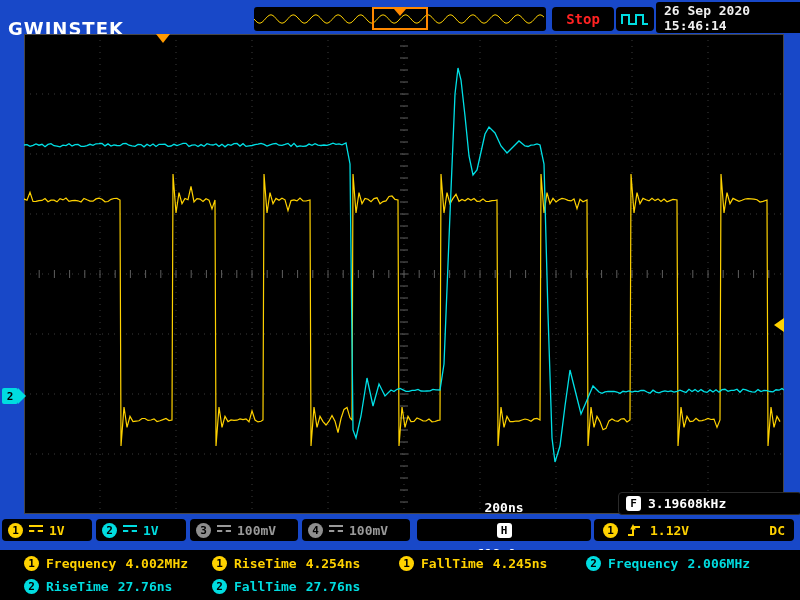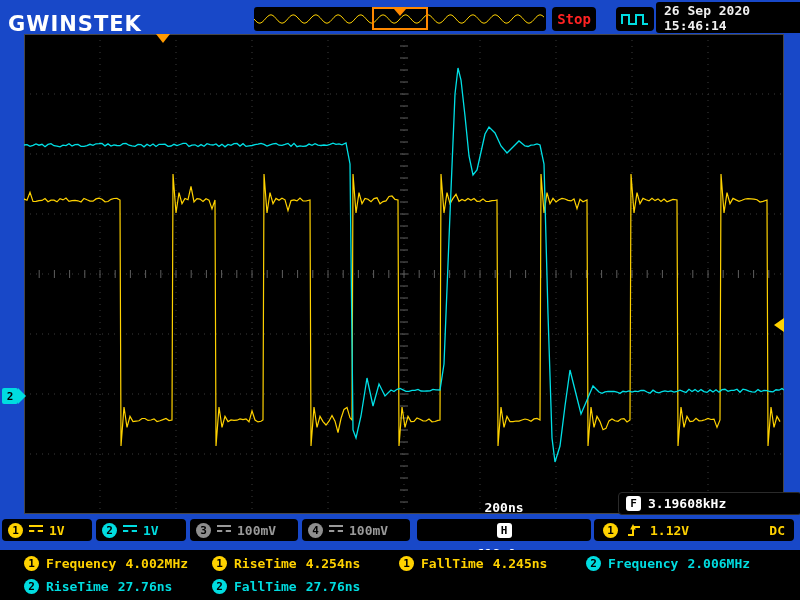--- a/index.html
+++ b/index.html
@@ -1,22 +1,22 @@
 <!DOCTYPE html>
 <html><head>
 <meta charset="utf-8">
 <style>
   html,body{margin:0;padding:0;background:#000;}
   .screen{position:relative;width:800px;height:600px;background:#1848c8;overflow:hidden;
           font-family:"DejaVu Sans Mono", monospace;}
   
-  .logo{position:absolute;left:8px;top:12px;color:#fff;font-family:"DejaVu Sans",sans-serif;
-        font-weight:800;font-size:21px;letter-spacing:1px;}
+  .logo{position:absolute;left:8px;top:18px;color:#fff;font-family:"DejaVu Sans",sans-serif;
+        font-weight:800;font-size:18px;letter-spacing:1px;}
   .preview{position:absolute;left:254px;top:7px;width:292px;height:24px;background:#000;border-radius:3px;}
-  .stopbox{position:absolute;left:552px;top:7px;width:44px;height:24px;background:#000;border-radius:4px;
+  .stopbox{position:absolute;left:552px;top:7px;width:62px;height:24px;background:#000;border-radius:4px;
            color:#ff2222;font-weight:bold;font-size:14px;display:flex;align-items:center;justify-content:center;}
   .runicon{position:absolute;left:616px;top:7px;width:38px;height:24px;background:#000;border-radius:4px;
            display:flex;align-items:center;justify-content:center;}
   .datetime{position:absolute;left:656px;top:2px;width:138px;height:31px;background:#000;border-radius:3px;
             color:#f0f0f0;font-size:13px;font-weight:bold;display:flex;flex-direction:column;
             justify-content:center;padding-left:8px;line-height:15px;}
   
   .scope{position:absolute;left:24px;top:34px;width:760px;height:480px;background:#000;}
   .trig-pos{position:absolute;left:132px;top:0;width:0;height:0;
             border-left:7px solid transparent;border-right:7px solid transparent;border-top:9px solid #ff9900;}

